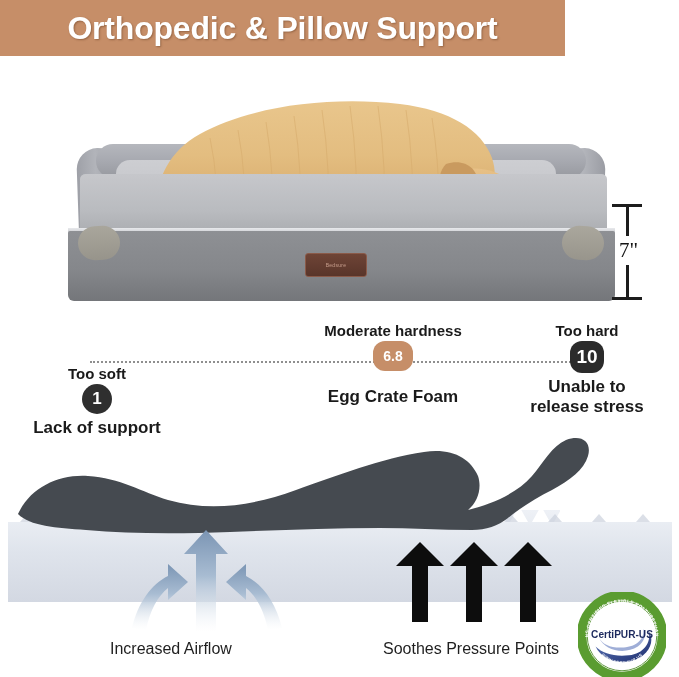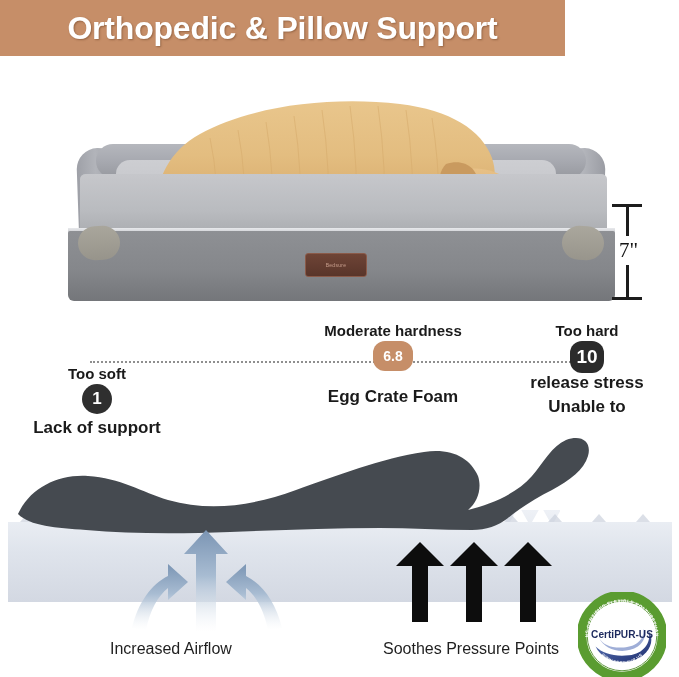--- a/index.html
+++ b/index.html
@@ -314,22 +314,22 @@
 
     <div class="scale-node node-mod">
       <div class="scale-top-label">Moderate hardness</div>
       <div class="badge-square-tan">6.8</div>
       <div class="scale-bottom-label">Egg Crate Foam</div>
     </div>
 
     <div class="scale-node node-hard">
       <div class="scale-top-label">Too hard</div>
       <div class="badge-square-dark">10</div>
+      <div class="scale-bottom-label">Unable to</div>
       <div class="scale-bottom-label" style="margin-top:0;">release stress</div>
-      <div class="scale-bottom-label">Unable to</div>
     </div>
   </div>
 
   <div class="diagram">
     <svg width="679" height="259" viewBox="0 0 679 259">
       <defs>
         <linearGradient id="foamG" x1="0" y1="0" x2="0" y2="1">
           <stop offset="0%" stop-color="#eef1f6"></stop>
           <stop offset="45%" stop-color="#dfe4ec"></stop>
           <stop offset="100%" stop-color="#d3d8e2"></stop>

